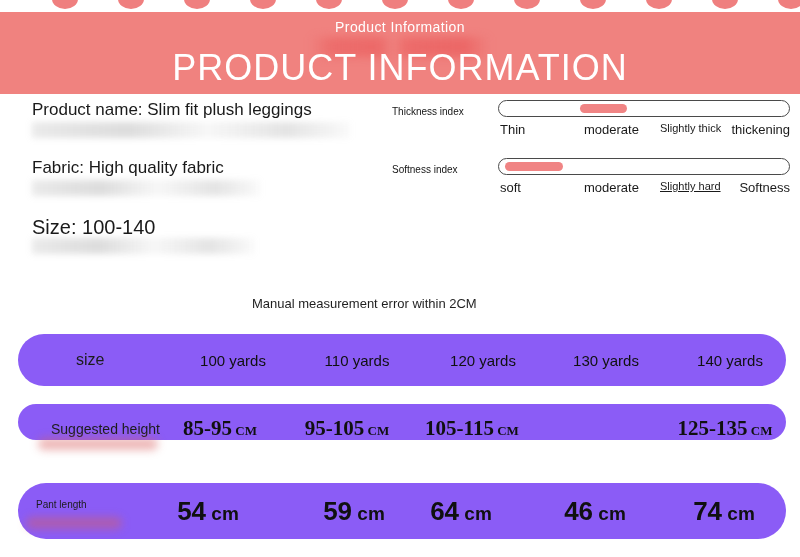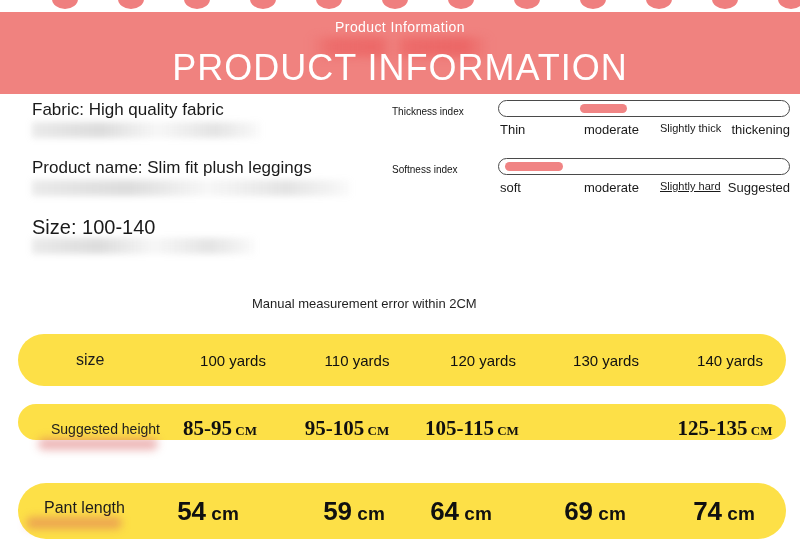--- a/index.html
+++ b/index.html
@@ -179,21 +179,21 @@
     top: 296px;
     font-size: 13px;
     color: #1f1f1f;
   }
 
   
   .pill {
     position: absolute;
     left: 18px;
     width: 768px;
-    background: #fde047;
+    background: #8b5cf6;
     border-radius: 30px;
     box-sizing: border-box;
   }
   .pill-inner {
     position: relative;
     height: 100%;
   }
   .pill-label {
     position: absolute;
     color: #1c1c1c;
@@ -211,21 +211,21 @@
   #row-length    { top: 483px; height: 56px; }
 
   #row-size .pill-label   { left: 58px;  top: 17px; font-size: 16px; }
   #row-size .pill-cell    { top: 18px; font-size: 15px; }
 
   #row-height .pill-label { left: 33px;  top: 17px; font-size: 14px; }
   #row-height .pill-cell  { top: 12px; font-size: 21px; font-weight: bold;
                             font-family: "Liberation Serif", serif; }
   #row-height .pill-cell .unit { font-size: 13px; }
 
-  #row-length .pill-label { left: 26px;  top: 16px; font-size: 16px; }
+  #row-length .pill-label { left: 18px;  top: 16px; font-size: 10px; }
   #row-length .pill-cell  { top: 13px; font-size: 26px; font-weight: bold; }
   #row-length .pill-cell .unit { font-size: 19px; }
 
   .pill-blur {
     position: absolute;
     height: 12px;
     background: rgba(214,94,94,.45);
     filter: blur(4px);
     border-radius: 6px;
   }
@@ -249,26 +249,26 @@
   </div>
 
 <div class="header">
   <div class="header-smudge"></div>
   <div class="header-sub">Product Information</div>
   <div class="header-title">PRODUCT INFORMATION</div>
 </div>
 
 <div class="info-col" id="info-col">
     <div class="info-line">
+      <div class="info-blur" style="width: 318px;"></div>
+      <div class="info-text">Product name: Slim fit plush leggings</div>
+    </div>
+    <div class="info-line">
       <div class="info-blur" style="width: 228px;"></div>
       <div class="info-text">Fabric: High quality fabric</div>
-    </div>
-    <div class="info-line">
-      <div class="info-blur" style="width: 318px;"></div>
-      <div class="info-text">Product name: Slim fit plush leggings</div>
     </div>
     <div class="info-line">
       <div class="info-blur" style="width: 222px;"></div>
       <div class="info-text big">Size: 100-140</div>
     </div>
   </div>
 
 <div class="bars" id="bars">
     <div class="bar-row">
       <div class="bar-label">Thickness index</div>
@@ -287,21 +287,21 @@
     <div class="bar-row">
       <div class="bar-label">Softness index</div>
       <div class="bar-wrap">
         <div class="track">
           <div class="marker" style="left: 2%; width: 20%;"></div>
         </div>
         <div class="scale">
           <span class="s0" style="font-size: 13px;">soft</span>
           <span class="s1" style="font-size: 13px;">moderate</span>
           <span class="s2" style="font-size: 11px; text-decoration: underline;">Slightly hard</span>
-          <span class="s3" style="font-size: 13px;">Suggested</span>
+          <span class="s3" style="font-size: 13px;">Softness</span>
         </div>
       </div>
     </div>
   </div>
 
 <div class="note">Manual measurement error within 2CM</div>
 
 <div class="pill" id="row-size">
   <div class="pill-inner" id="cells-0">
       <div class="pill-label">size</div>
@@ -322,16 +322,16 @@
       <div class="pill-cell" style="left: 707px;"><span>125-135</span><span class="unit"> CM</span></div>
     </div>
 </div>
 <div class="pill" id="row-length">
   <div class="pill-inner" id="cells-2">
       <div class="pill-label">Pant length</div>
       <div class="pill-blur" style="left: 8px; top: 34px; width: 96px;"></div>
       <div class="pill-cell" style="left: 190px;"><span>54</span><span class="unit"> cm</span></div>
       <div class="pill-cell" style="left: 336px;"><span>59</span><span class="unit"> cm</span></div>
       <div class="pill-cell" style="left: 443px;"><span>64</span><span class="unit"> cm</span></div>
-      <div class="pill-cell" style="left: 577px;"><span>69</span><span class="unit"> cm</span></div>
+      <div class="pill-cell" style="left: 577px;"><span>46</span><span class="unit"> cm</span></div>
       <div class="pill-cell" style="left: 706px;"><span>74</span><span class="unit"> cm</span></div>
     </div>
 </div>
 
 </body></html>

